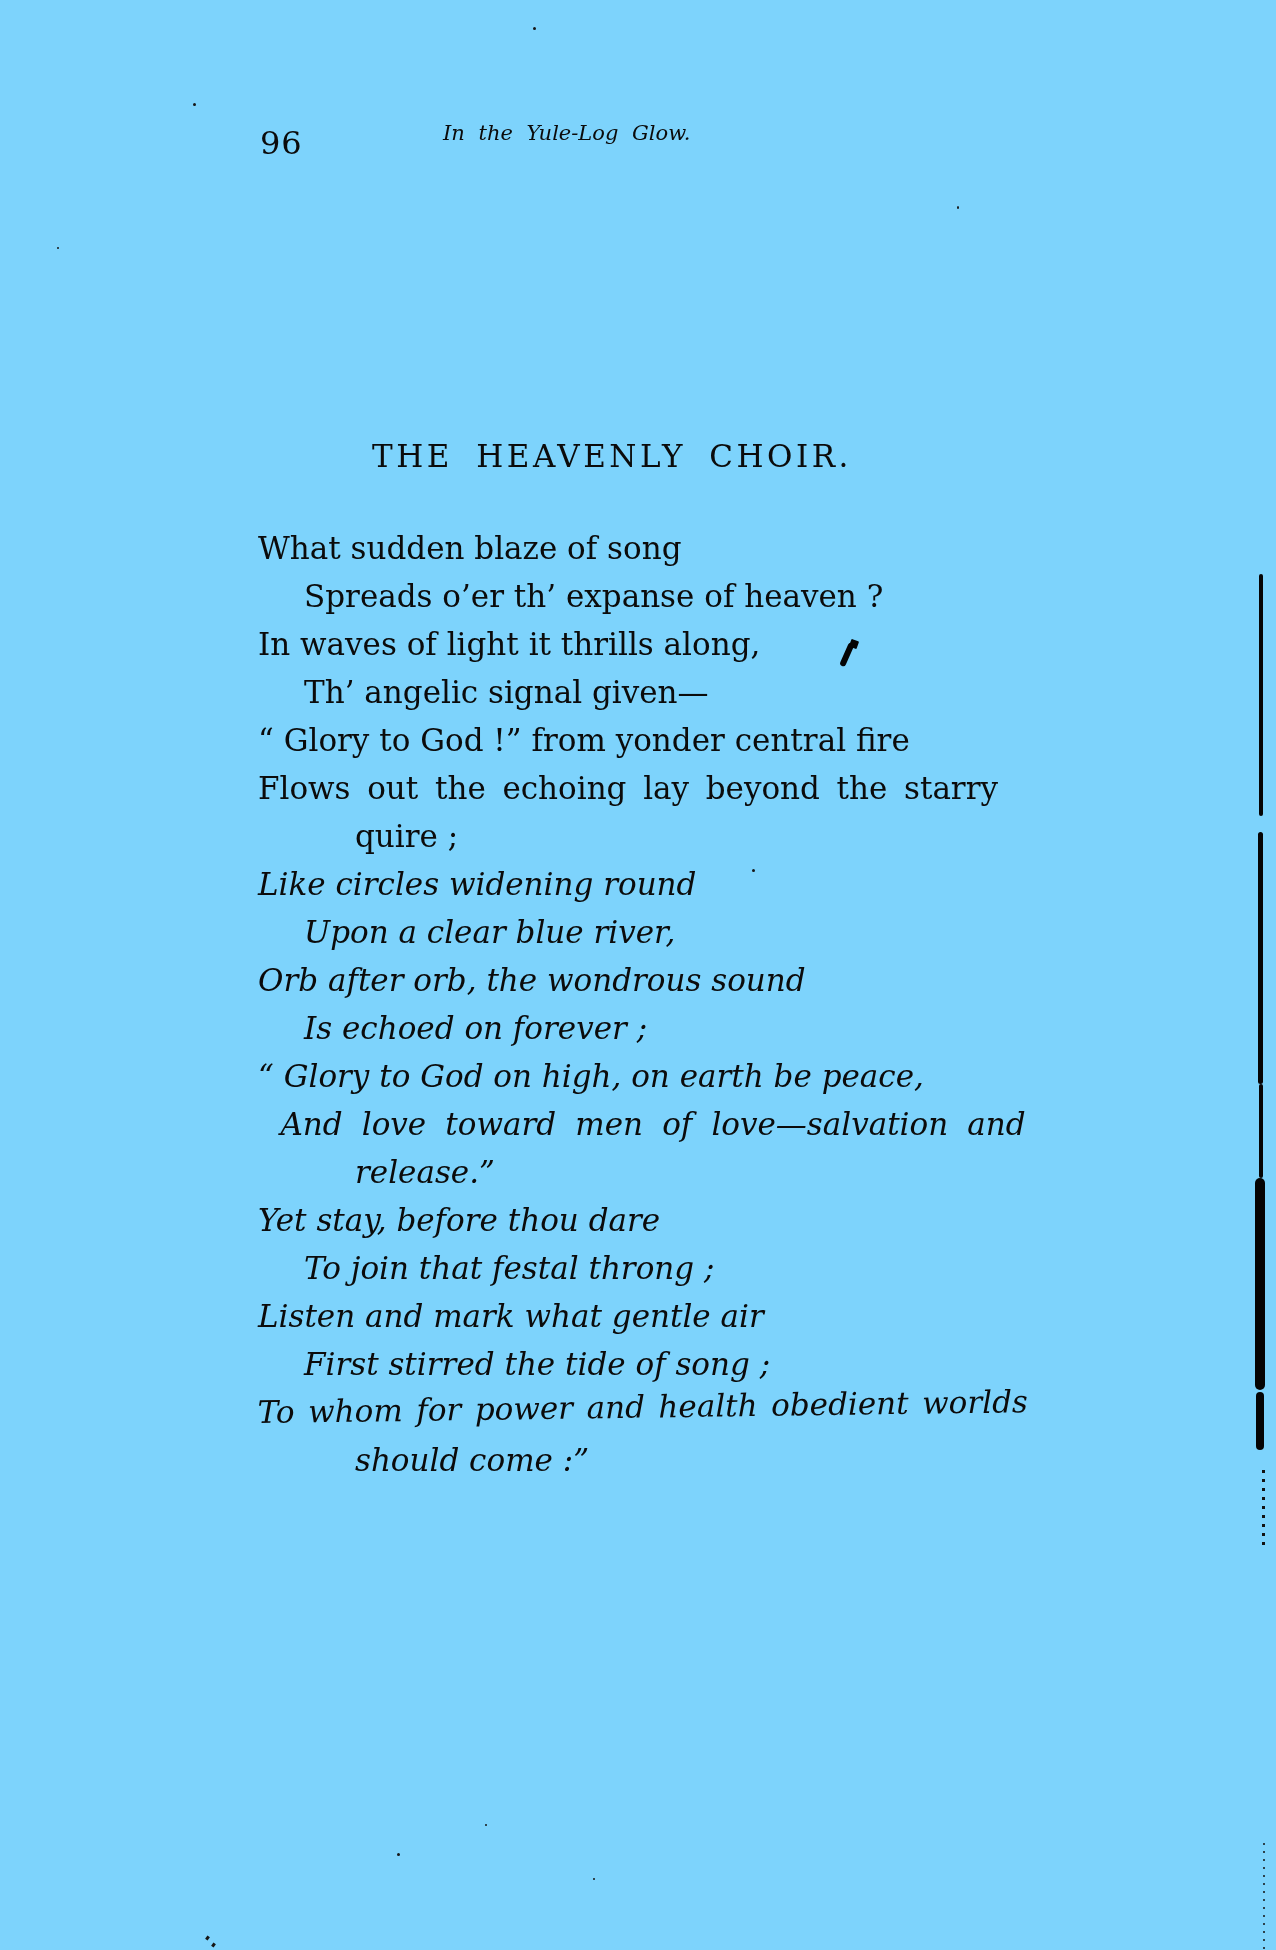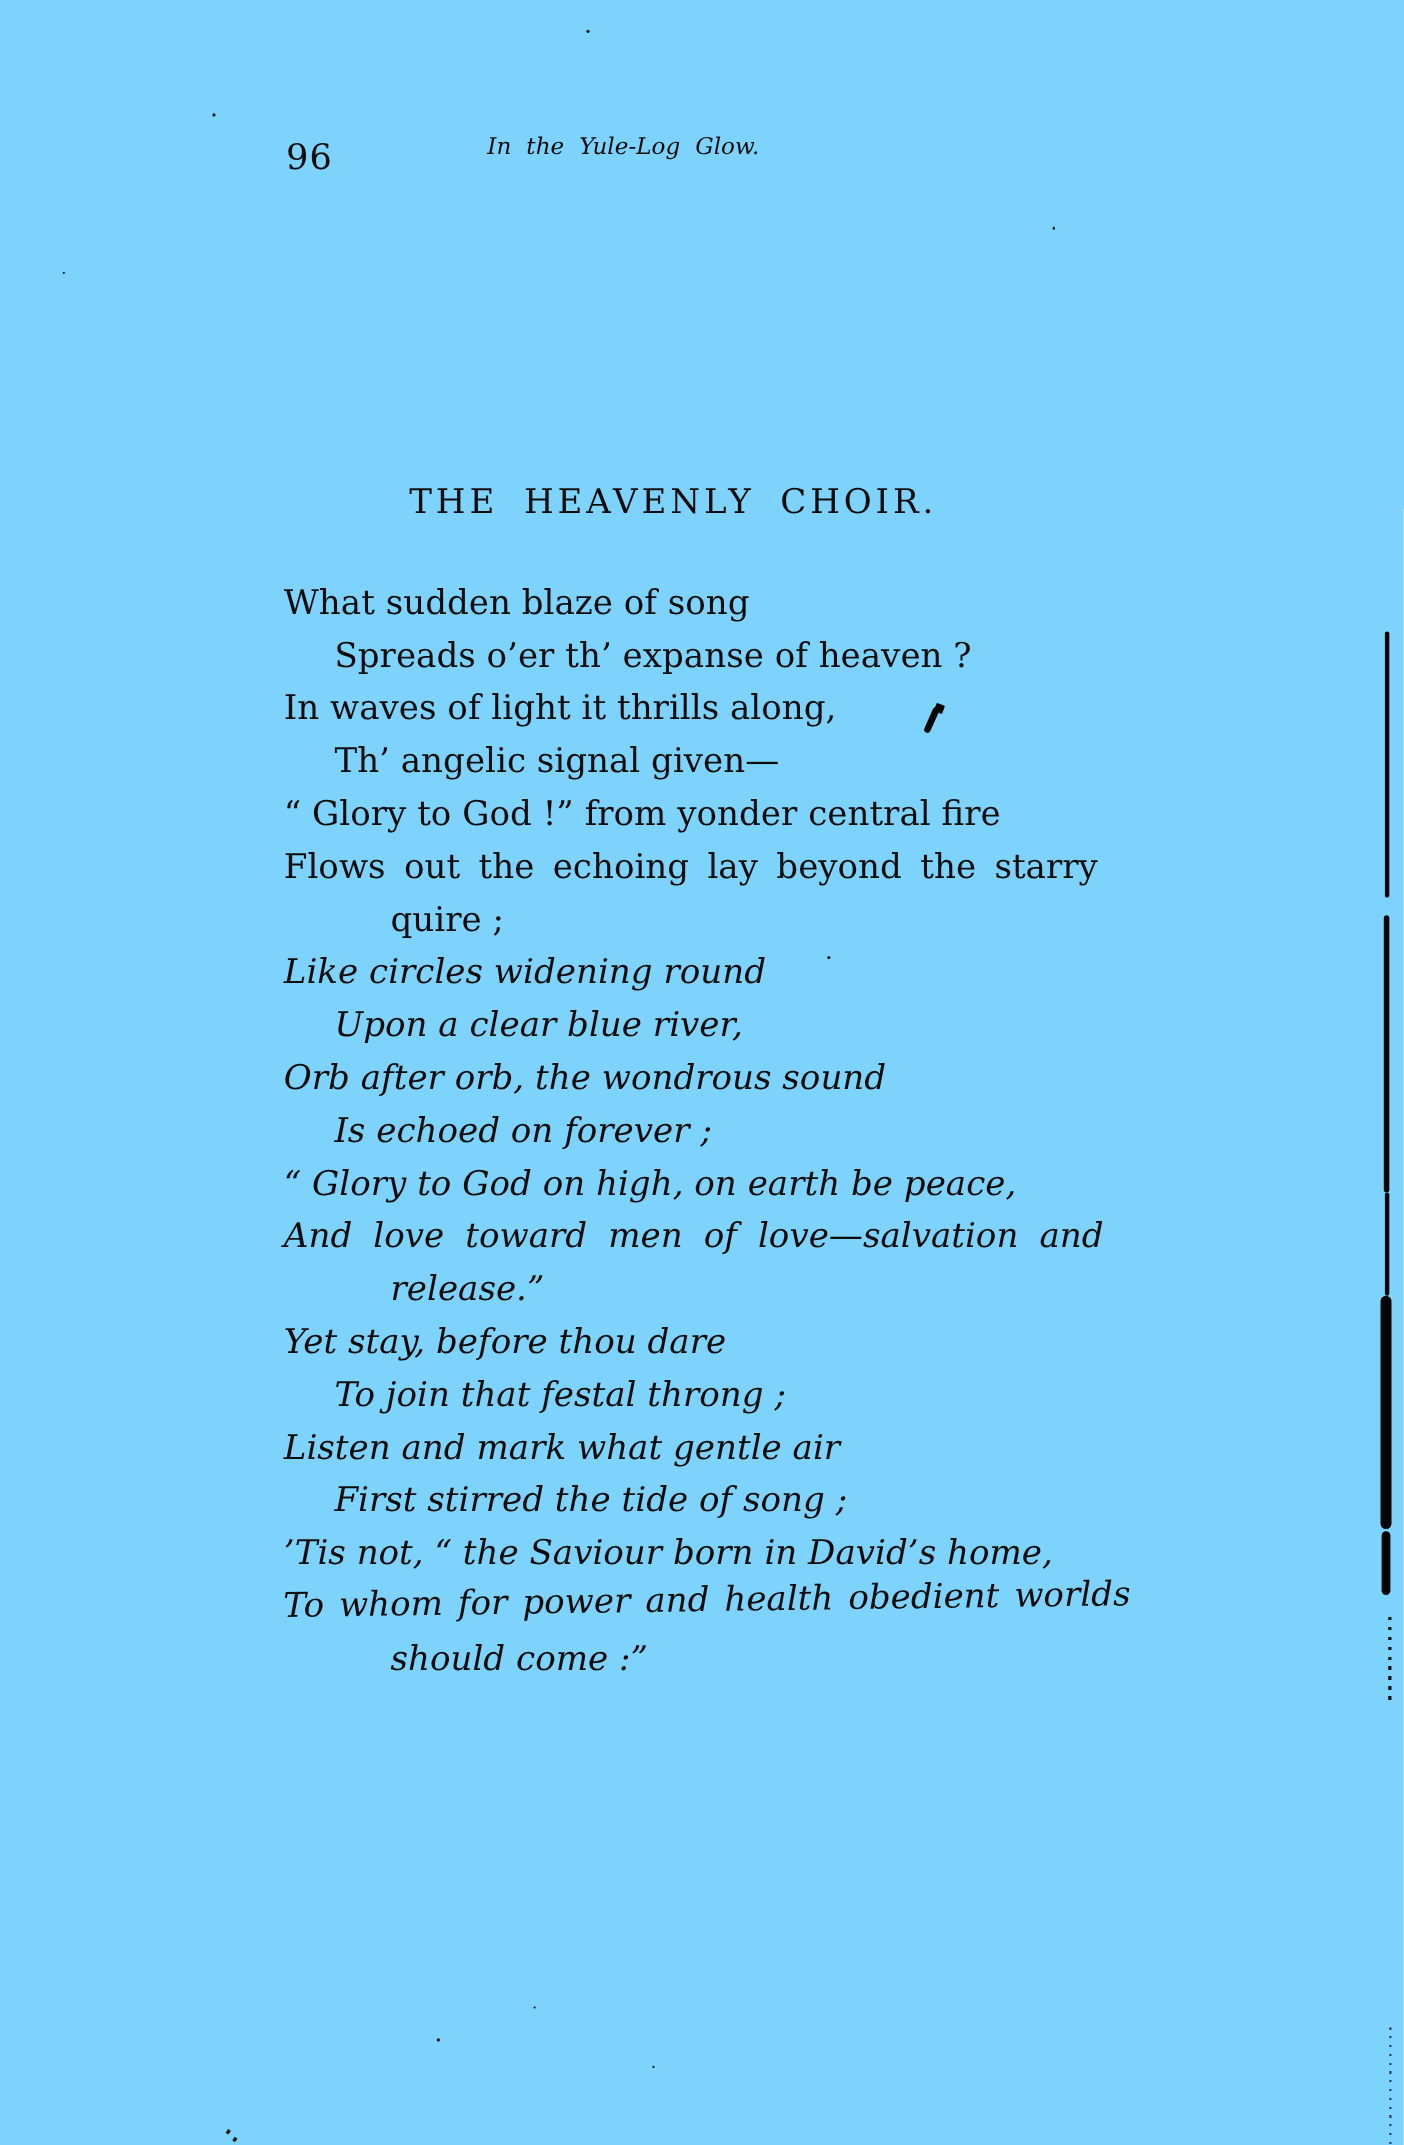--- a/index.html
+++ b/index.html
@@ -31,21 +31,21 @@
   .poem{
     position:absolute;left:258px;top:524px;width:790px;
     font-size:31px;line-height:48px;
   }
   .stanza{margin:0;}
   .stanza+.stanza{font-style:italic;}
   .line{white-space:nowrap;}
   .i1{padding-left:46px;}
   .i2{padding-left:97px;}
   .sp1{word-spacing:0.22em;}
-  .sp2{word-spacing:0.30em;}
+  .sp2{word-spacing:0.30em;text-align:center;}
   .sp3{word-spacing:0.12em;}
   .tilt{transform:rotate(-0.8deg);transform-origin:0 100%;}
   
   .artifact{position:absolute;background:#050505;}
   .streak-1{left:1259px;top:574px;width:4px;height:242px;border-radius:2px;}
   .streak-2{left:1258px;top:832px;width:5px;height:252px;border-radius:3px;}
   .streak-3{left:1259px;top:1084px;width:4px;height:94px;border-radius:2px;}
   .streak-4{left:1255px;top:1178px;width:10px;height:212px;border-radius:6px;}
   .streak-5{left:1256px;top:1392px;width:8px;height:58px;border-radius:4px;}
   .streak-dotted-1{left:1262px;top:1470px;width:3px;height:78px;background:repeating-linear-gradient(to bottom,#111 0 3px,transparent 3px 9px);}
@@ -94,21 +94,20 @@
       <div class="line i0">“ Glory to God on high, on earth be peace,</div>
       <div class="line i0 sp2">And love toward men of love—salvation and</div>
       <div class="line i2">release.”</div>
     </div>
 
     <div class="stanza">
       <div class="line i0">Yet stay, before thou dare</div>
       <div class="line i1">To join that festal throng ;</div>
       <div class="line i0">Listen and mark what gentle air</div>
       <div class="line i1">First stirred the tide of song ;</div>
-      <div class="line i0">’Tis not, “ the Saviour born in David’s home,</div>
       <div class="line i0 sp3 tilt">To whom for power and health obedient worlds</div>
       <div class="line i2">should come :”</div>
     </div>
 
   </div>
 
   <div class="artifact streak-1"></div>
   <div class="artifact streak-2"></div>
   <div class="artifact streak-3"></div>
   <div class="artifact streak-4"></div>

